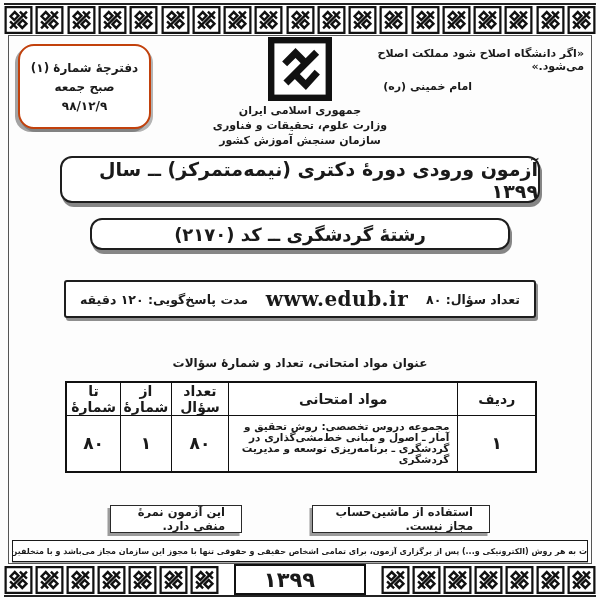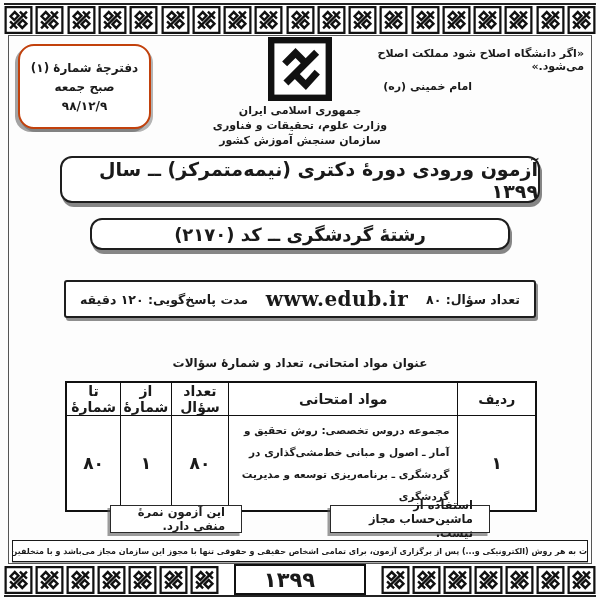--- a/index.html
+++ b/index.html
@@ -56,31 +56,31 @@
   table.exam-table {
     position:absolute; top:381px; right:63px; width:472px;
     border-collapse:collapse; direction:rtl; background:#fff;
     border:2.5px solid #111;
   }
   .exam-table th, .exam-table td {
     border:1.8px solid #111; font-weight:bold; text-align:center; vertical-align:middle;
   }
   .exam-table th { height:27px; font-size:14px; }
   .exam-table td { font-size:17px; height:56px; }
-  .exam-table td.subjects { text-align:right; font-size:10.5px; line-height:22px;
+  .exam-table td.subjects { text-align:right; font-size:10.5px; line-height:11px;
                             padding:3px 8px; }
   .col-row{width:80px}.col-subj{width:236px}.col-cnt{width:58px}.col-from{width:51px}.col-to{width:55px}
   
   .notice {
     position:absolute; top:505px; height:28px; background:#fff;
     border:1.8px solid #2a2a2a; box-shadow:-2.5px 3px 0 rgba(90,90,90,.6);
     display:flex; align-items:center; justify-content:center;
     font-weight:bold; font-size:11.5px; padding:0 16px;
   }
-  .notice.calc { right:110px; width:160px; }
+  .notice.calc { right:110px; width:178px; }
   .notice.neg  { left:110px; width:132px; }
   
   .copyright {
     position:absolute; top:540px; left:12px; right:12px; height:22px;
     background:#fff; border:1.6px solid #1a1a1a; box-shadow:0 2px 0 rgba(90,90,90,.5);
     display:flex; align-items:center; justify-content:center;
     font-weight:bold; font-size:8px; white-space:nowrap; overflow:hidden;
   }
   
   .year-box {

